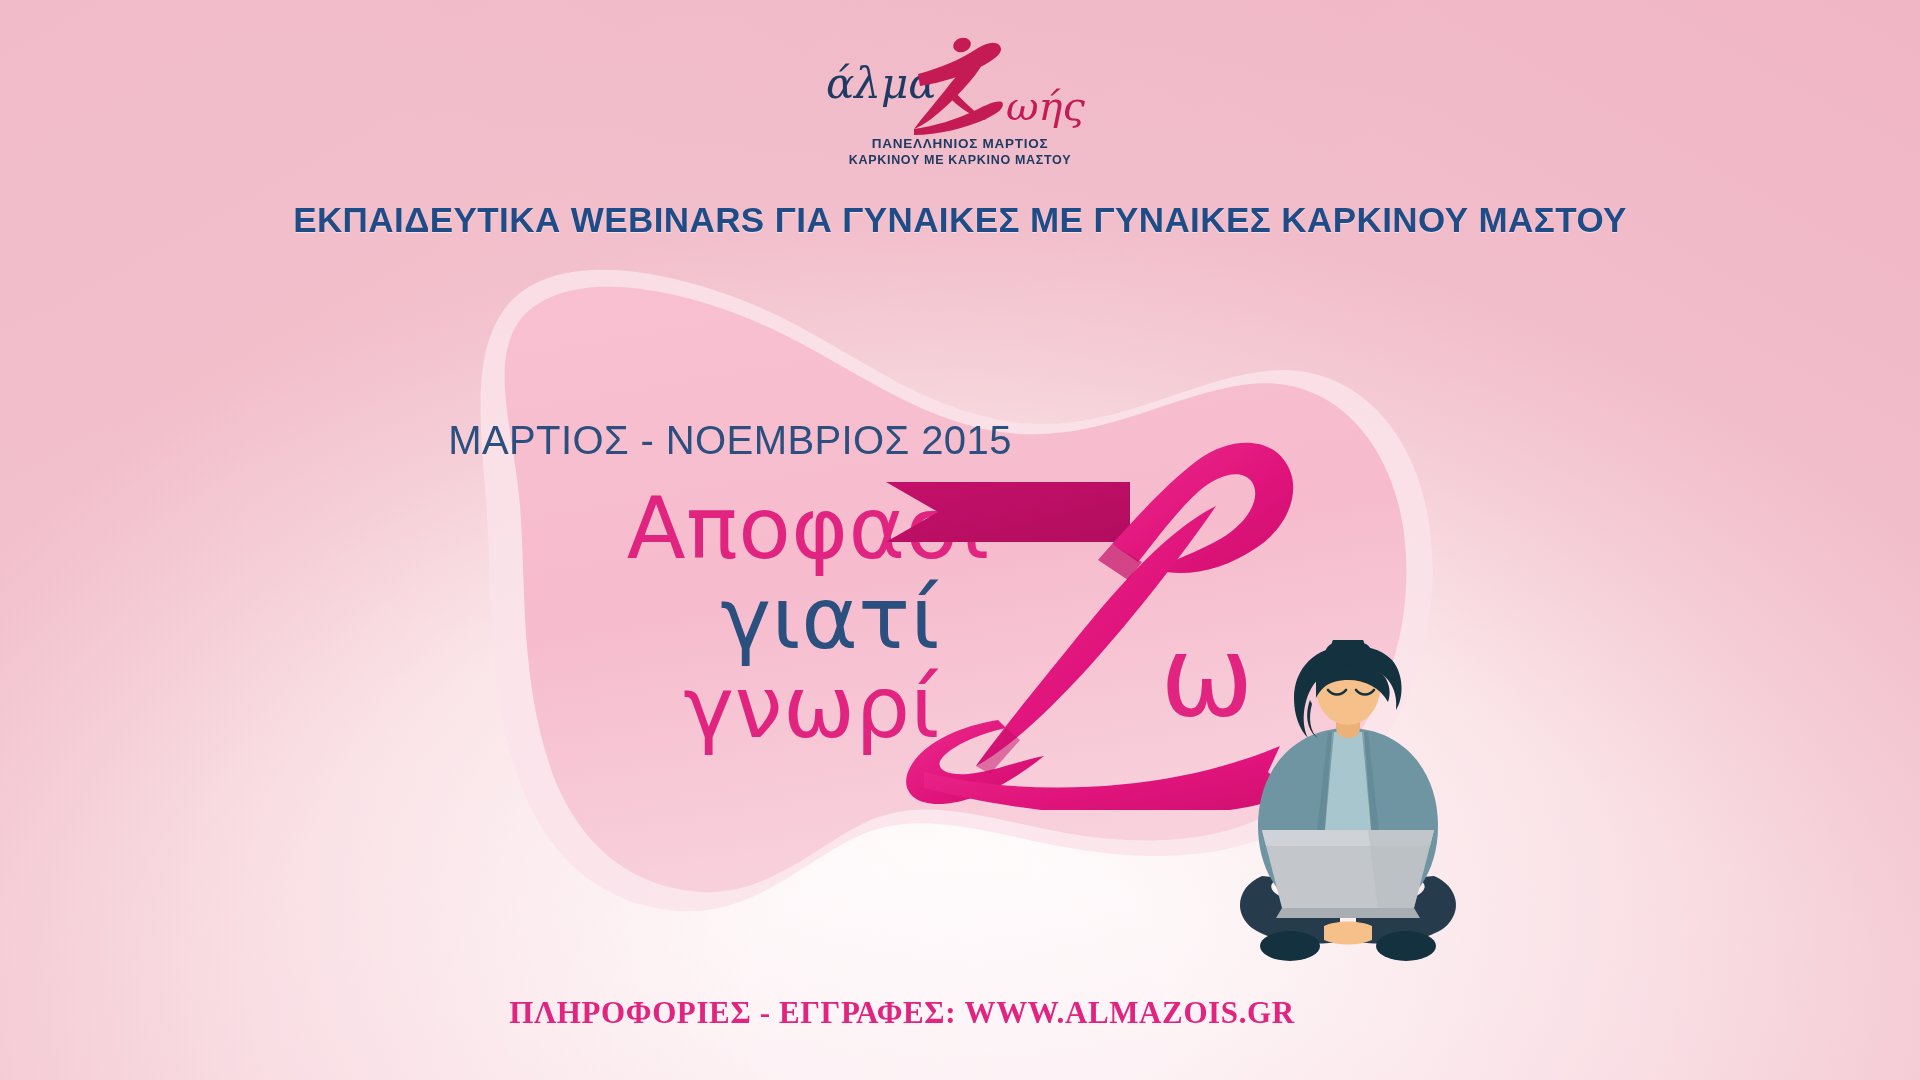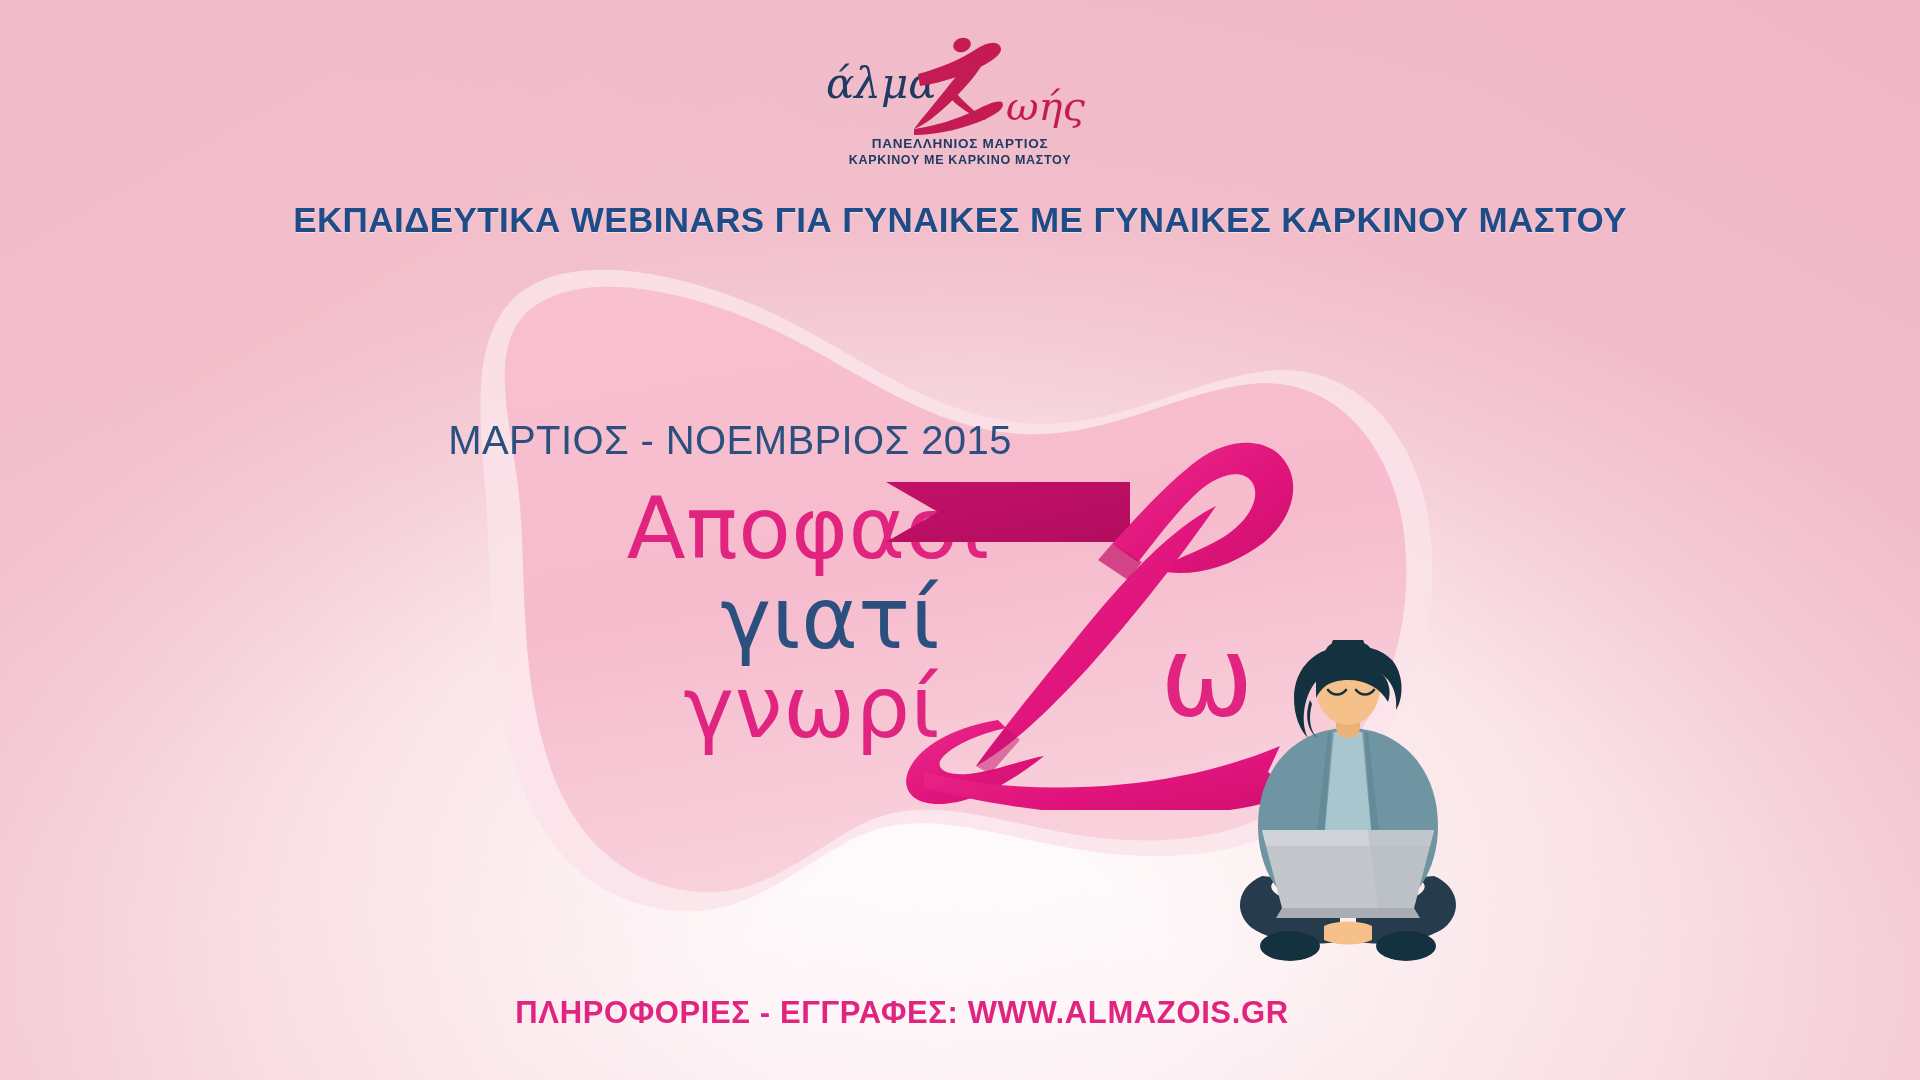--- a/index.html
+++ b/index.html
@@ -75,21 +75,21 @@
     color:#e0247f; font-size:112px; line-height:1;
     font-family:"DejaVu Sans", sans-serif;
   }
 
   
   #woman{ position:absolute; left:1228px; top:640px; width:240px; height:340px; }
 
   
   #footer{
     position:absolute; top:995px; left:0; width:1804px; text-align:center;
-    color:#e0247f; font-weight:bold; font-size:31px; letter-spacing:.02em;
+    color:#e0247f; font-weight:bold; font-size:31px; letter-spacing:.02em;font-family:Liberation Serif, serif;
   }
 </style>
 </head>
 <body>
 
 <div id="bg-layer"></div>
 <div id="bg-tint"></div>
 
 <div id="blob-wrap">
   <svg width="1920" height="1080" viewBox="0 0 1920 1080" xmlns="http://www.w3.org/2000/svg">

